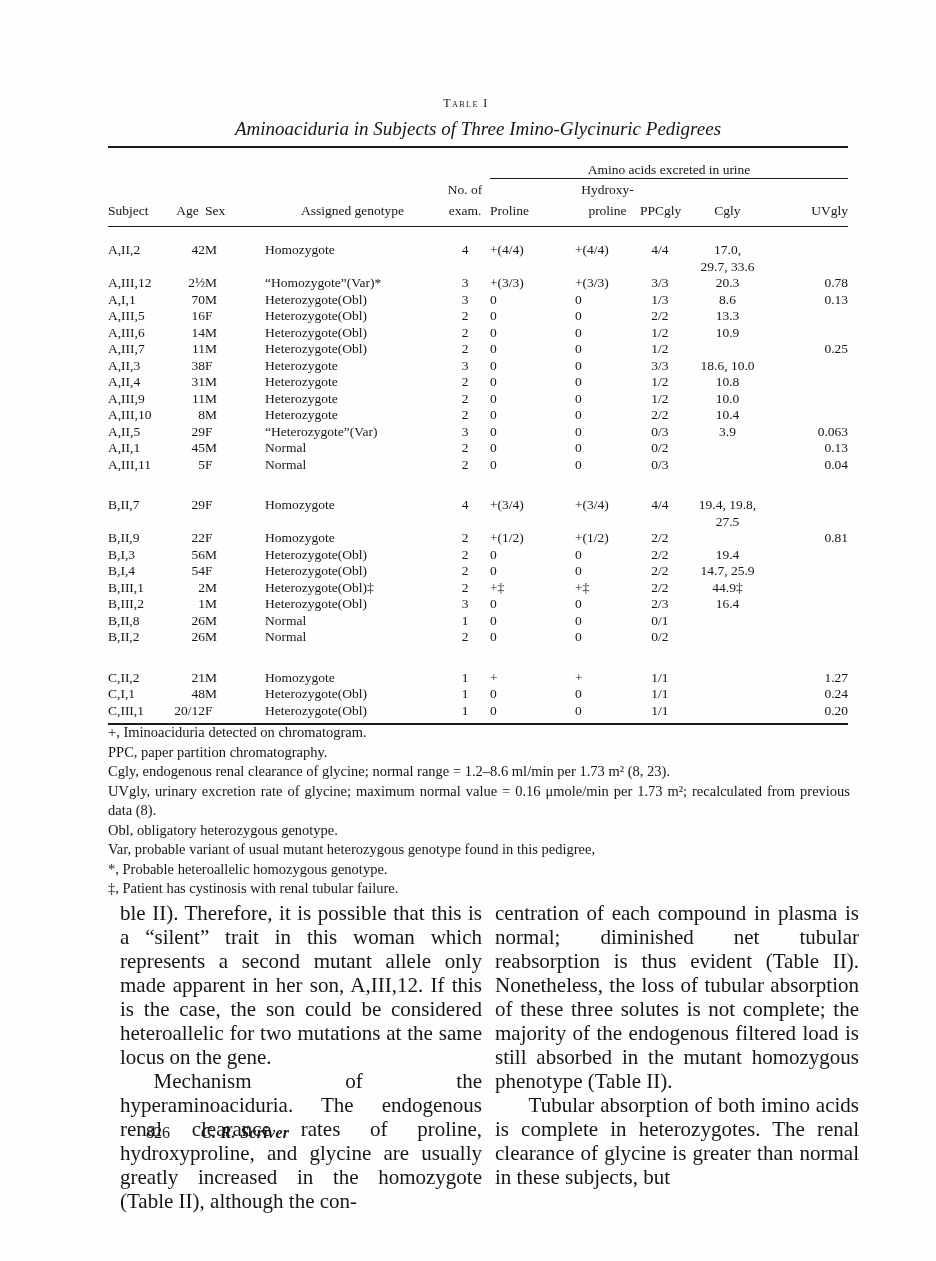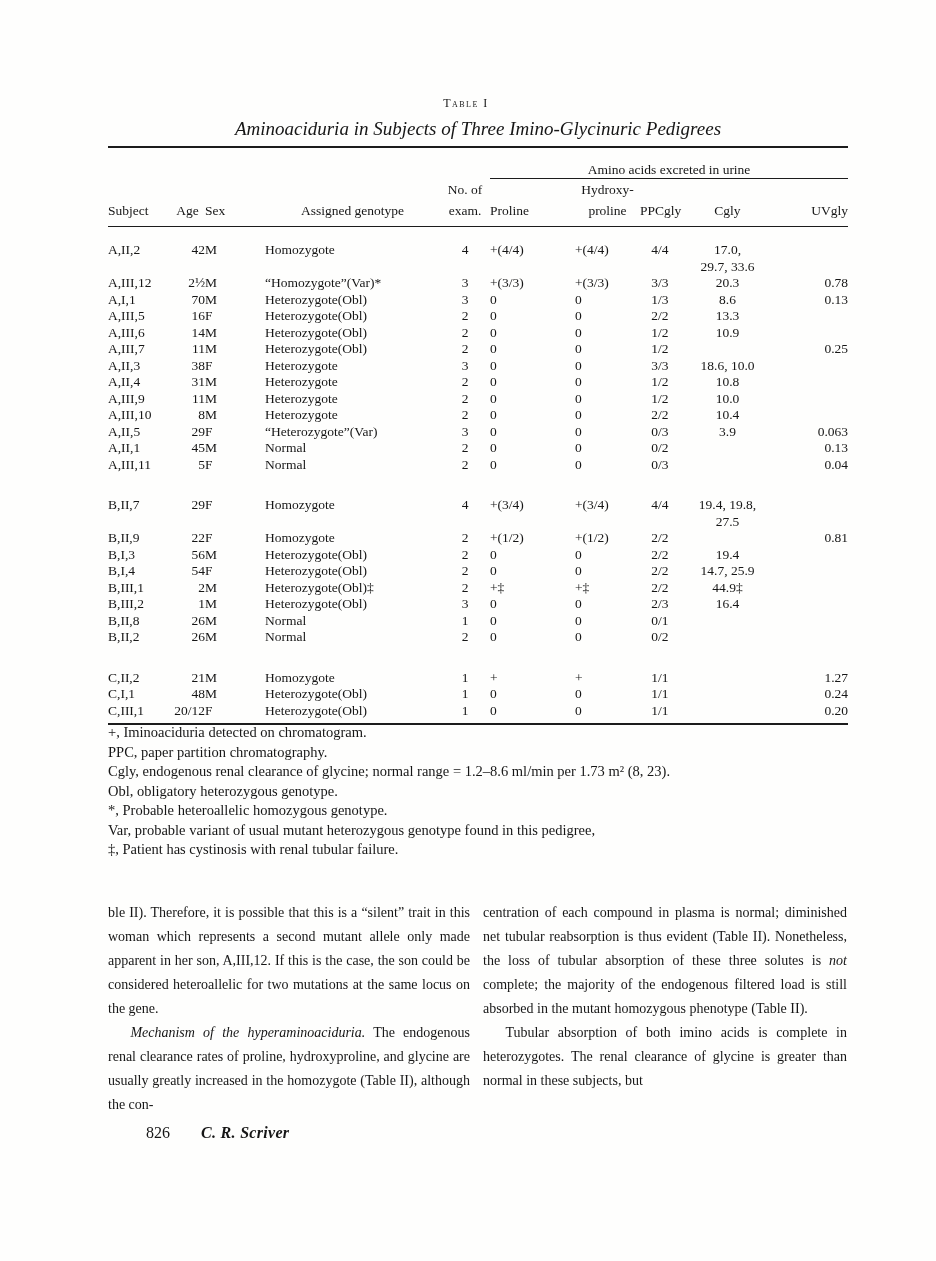--- a/index.html
+++ b/index.html
@@ -51,27 +51,27 @@
   .a-r{text-align:right; padding-right:8px;}
   .a-rr{text-align:right; padding-right:8px;}
   
   .footnotes{
     position:absolute; top:723px; left:108px; width:742px;
     font-size:14.5px; line-height:19.5px; text-align:justify;
   }
   
   .col-text{
     position:absolute; top:901px; width:362px;
-    font-size:14px; line-height:24px; text-align:justify;
+    font-size:21px; line-height:24px; text-align:justify;margin-left:12px;
   }
   .col-left{ left:108px; }
   .col-right{ left:483px; width:364px; }
   .col-text p{ margin:0; }
   .col-text p.indent{ text-indent:1.6em; }
-  .em{ font-style:italic; }
+  .em{ }
   
   .footer{ position:absolute; top:1124px; left:110px; font-size:16px;padding-left:36px; }
   .footer .pgnum{ display:inline-block; width:55px; }
   .footer .author{ font-style:italic; font-weight:bold; letter-spacing:0.3px; }
 </style>
 </head>
 <body>
 
 <div class="page">
 
@@ -411,23 +411,24 @@
         <tr>
           <td colspan="10" class="pad-bot"></td>
         </tr>
       </tbody>
   </table>
 
   <div class="footnotes">
       <div>+, Iminoaciduria detected on chromatogram.</div>
       <div>PPC, paper partition chromatography.</div>
       <div>Cgly, endogenous renal clearance of glycine; normal range = 1.2–8.6 ml/min per 1.73 m² (8, 23).</div>
+      <div>UVgly, urinary excretion rate of glycine; maximum normal value = 0.16 μmole/min per 1.73 m²; recalculated from previous data (8).</div>
       <div>Obl, obligatory heterozygous genotype.</div>
+      <div>Var, probable variant of usual mutant heterozygous genotype found in this pedigree,</div>
       <div>*, Probable heteroallelic homozygous genotype.</div>
-      <div>Var, probable variant of usual mutant heterozygous genotype found in this pedigree,</div>
       <div>‡, Patient has cystinosis with renal tubular failure.</div>
     </div>
 
   <div class="col-text col-left">
     <p><span>ble II). Therefore, it is possible that this is a “silent” trait in this woman which represents a second mutant allele only made apparent in her son, A,III,12. If this is the case, the son could be considered heteroallelic for two mutations at the same locus on the gene.</span></p>
     <p class="indent"><span class="em">Mechanism of the hyperaminoaciduria.</span><span>  The endogenous renal clearance rates of proline, hydroxyproline, and glycine are usually greatly increased in the homozygote (Table II), although the con-</span></p>
   </div>
 
   <div class="col-text col-right">
     <p><span>centration of each compound in plasma is normal; diminished net tubular reabsorption is thus evident (Table II). Nonetheless, the loss of tubular absorption of these three solutes is </span><span class="em">not</span><span> complete; the majority of the endogenous filtered load is still absorbed in the mutant homozygous phenotype (Table II).</span></p>

